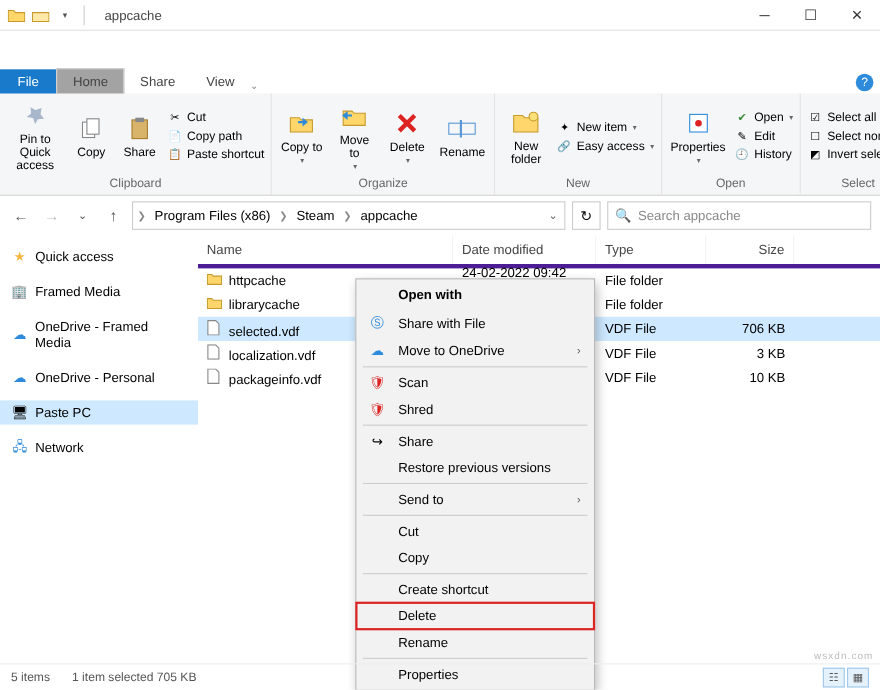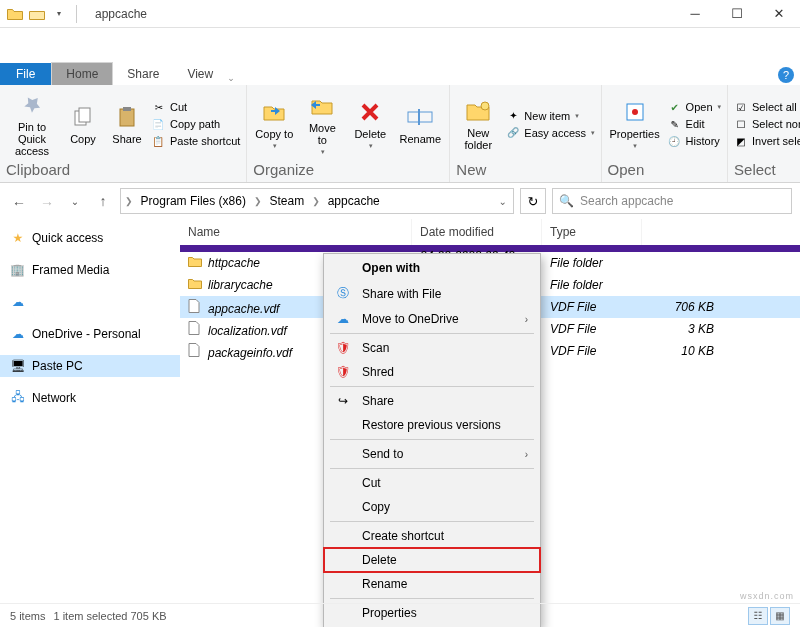--- a/index.html
+++ b/index.html
@@ -19,21 +19,21 @@
 .tab { padding: 4px 14px; color: #444; font-size: 12px; }
 .tab-file { background: #1979ca; color: #fff; padding: 4px 16px; }
 .tab-active { background: #a3a3a3; border: 1px solid #d4d4d4; border-bottom: none; }
 .help-circle { margin-left: auto; width: 16px; height: 16px; border-radius: 50%; background: #2e8bdb; color: #fff; display: flex; align-items: center; justify-content: center; font-size: 11px; margin-right: 6px; position: relative; top: -2px; }
 .help-chev { font-size: 9px; color: #888; margin-right: 10px; position: relative; top: -2px; }
 
 
 .ribbon { background: #f5f6f7; border-bottom: 1px solid #d4d4d4; display: flex; }
 .rgroup { display: flex; flex-direction: column; padding: 4px 6px 2px 6px; border-right: 1px solid #e4e4e4; }
 .rgroup-body { display: flex; flex: 1; align-items: center; gap: 6px; }
-.rgroup-label { text-align: left; font-size: 15px; color: #666; padding: 2px 0; }
+.rgroup-label { text-align: center; font-size: 11px; color: #666; padding: 2px 0; }
 .bigbtn { display: flex; flex-direction: column; align-items: center; justify-content: center; width: 52px; text-align: center; font-size: 11px; gap: 2px; padding: 2px; }
 .bigbtn .icon { width: 28px; height: 28px; display: flex; align-items: center; justify-content: center; }
 .smlist { display: flex; flex-direction: column; gap: 3px; }
 .smitem { display: flex; align-items: center; gap: 4px; font-size: 11px; white-space: nowrap; }
 .smitem .sicn { width: 14px; height: 14px; display: flex; align-items: center; justify-content: center; font-size: 10px; }
 .tri { font-size: 7px; color: #666; margin-left: 1px; }
 
 
 .addrrow { height: 36px; display: flex; align-items: center; gap: 6px; padding: 4px 8px; }
 .navbtn { width: 22px; height: 22px; display: flex; align-items: center; justify-content: center; color: #555; font-size: 14px; }
@@ -49,42 +49,42 @@
 .main { display: flex; height: 430px; }
 .sidebar { width: 180px; padding: 8px 0; }
 .side-item { display: flex; align-items: center; gap: 6px; padding: 4px 10px; font-size: 12px; }
 .side-item.sel { background: #cde8ff; }
 .side-gap { height: 10px; }
 .sicn2 { width: 16px; height: 14px; display: flex; align-items: center; justify-content: center; font-size: 12px; }
 .star { color: #f5b742; }
 .blue { color: #2e8bdb; }
 
 .filepane { flex: 1; }
-.colhdr { display: flex; border-bottom: 7px solid #4c1d95; color: #444; font-size: 12px; }
+.colhdr { display: flex; border-bottom: 4px solid #4c1d95; color: #444; font-size: 12px; }
 .colhdr > div { padding: 6px 8px; border-right: 1px solid #f3f3f3; }
 .col-name { flex: 0 0 232px; }
 .col-date { flex: 0 0 130px; }
 .col-type { flex: 0 0 100px; }
 .col-size { flex: 0 0 80px; text-align: right; }
 .filerow { display: flex; font-size: 12px; align-items: center; height: 22px; }
 .filerow.sel { background: #cde8ff; }
-.filerow .cell { padding: 0 8px; font-style: italic; }
+.filerow .cell { padding: 0 8px; }
 .ficn { width: 16px; display: inline-block; margin-right: 4px; }
 
 
 .ctxmenu { position: absolute; left: 323px; top: 253px; width: 218px; background: #f2f2f2; border: 1px solid #b8b8b8; box-shadow: 2px 4px 10px rgba(0,0,0,0.3); font-size: 12px; padding: 2px 0; }
 .ctxitem { display: flex; align-items: center; padding: 5px 12px 5px 10px; gap: 10px; }
 .ctxitem .cicn { width: 18px; text-align: center; font-size: 12px; }
 .ctxitem .arrow { margin-left: auto; font-size: 10px; color: #555; }
 .ctxitem.bold { font-weight: 600; }
 .ctxhr { height: 1px; background: #ccc; margin: 2px 6px; }
 .ctx-delete { outline: 2px solid #d22; outline-offset: -1px; }
 
 
-.status { position: absolute; bottom: 0; left: 0; right: 0; height: 24px; display: flex; align-items: center; padding: 0 10px; font-size: 11px; color: #555; border-top: 1px solid #eee; gap: 8px; }
+.status { position: absolute; bottom: 0; left: 0; right: 0; height: 24px; display: flex; align-items: center; padding: 0 10px; font-size: 11px; color: #555; border-top: 1px solid #eee; gap: 20px; }
 .status .viewbtns { margin-left: auto; display: flex; gap: 2px; }
 .status .vb { width: 20px; height: 18px; border: 1px solid #9ec8ec; background: #e5f1fb; display: flex; align-items: center; justify-content: center; font-size: 10px; }
 
 .watermark { position: absolute; right: 6px; bottom: 26px; font-size: 9px; color: #bbb; letter-spacing: 1px; margin-left: 34px; }
 </style>
 </head>
 <body>
 
 <div class="titlebar">
   <div class="qat">
@@ -317,20 +317,21 @@
         <span>Quick access</span>
       </div>
     <div class="side-gap"></div>
     <div class="side-item">
         <span class="sicn2" style="color:#c9625a">🏢</span>
         <span>Framed Media</span>
       </div>
     <div class="side-gap"></div>
     <div class="side-item">
         <span class="sicn2 blue">☁</span>
+        <span>OneDrive - Framed Media</span>
       </div>
     <div class="side-gap"></div>
     <div class="side-item">
         <span class="sicn2 blue">☁</span>
         <span>OneDrive - Personal</span>
       </div>
     <div class="side-gap"></div>
     <div class="side-item sel">
         <span class="sicn2">🖥</span>
         <span>Paste PC</span>
@@ -340,20 +341,21 @@
         <span class="sicn2 blue">🖧</span>
         <span>Network</span>
       </div>
   </div>
 
   <div class="filepane">
     <div class="colhdr">
       <div class="col-name">Name</div>
       <div class="col-date">Date modified</div>
       <div class="col-type">Type</div>
+      <div class="col-size">Size</div>
     </div>
     <div id="file-rows">
         <div class="filerow">
           <div class="cell col-name"><span class="ficn"><svg width="14" height="11" viewBox="0 0 14 11">
                 <path fill="#ffd66b" stroke="#c79a2b" d="M0.5 1.5h4l1.5 1.5h7.5v7.5h-13z"></path>
               </svg></span><span>httpcache</span></div>
           <div class="cell col-date">24-02-2022 09:42 AM</div>
           <div class="cell col-type">File folder</div>
           <div class="cell col-size"></div>
         </div>
@@ -361,21 +363,21 @@
           <div class="cell col-name"><span class="ficn"><svg width="14" height="11" viewBox="0 0 14 11">
                 <path fill="#ffd66b" stroke="#c79a2b" d="M0.5 1.5h4l1.5 1.5h7.5v7.5h-13z"></path>
               </svg></span><span>librarycache</span></div>
           <div class="cell col-date">24-02-2022 09:46 AM</div>
           <div class="cell col-type">File folder</div>
           <div class="cell col-size"></div>
         </div>
         <div class="filerow sel">
           <div class="cell col-name"><span class="ficn"><svg width="12" height="14" viewBox="0 0 12 14">
                 <path fill="#fff" stroke="#888" d="M1 0.5h7l3 3v10H1z"></path>
-              </svg></span><span>appcache.vdf</span></div>
+              </svg></span><span>selected.vdf</span></div>
           <div class="cell col-date">12-04-2022 05:42 AM</div>
           <div class="cell col-type">VDF File</div>
           <div class="cell col-size">706 KB</div>
         </div>
         <div class="filerow">
           <div class="cell col-name"><span class="ficn"><svg width="12" height="14" viewBox="0 0 12 14">
                 <path fill="#fff" stroke="#888" d="M1 0.5h7l3 3v10H1z"></path>
               </svg></span><span>localization.vdf</span></div>
           <div class="cell col-date">24-02-2022 09:42 AM</div>
           <div class="cell col-type">VDF File</div>

